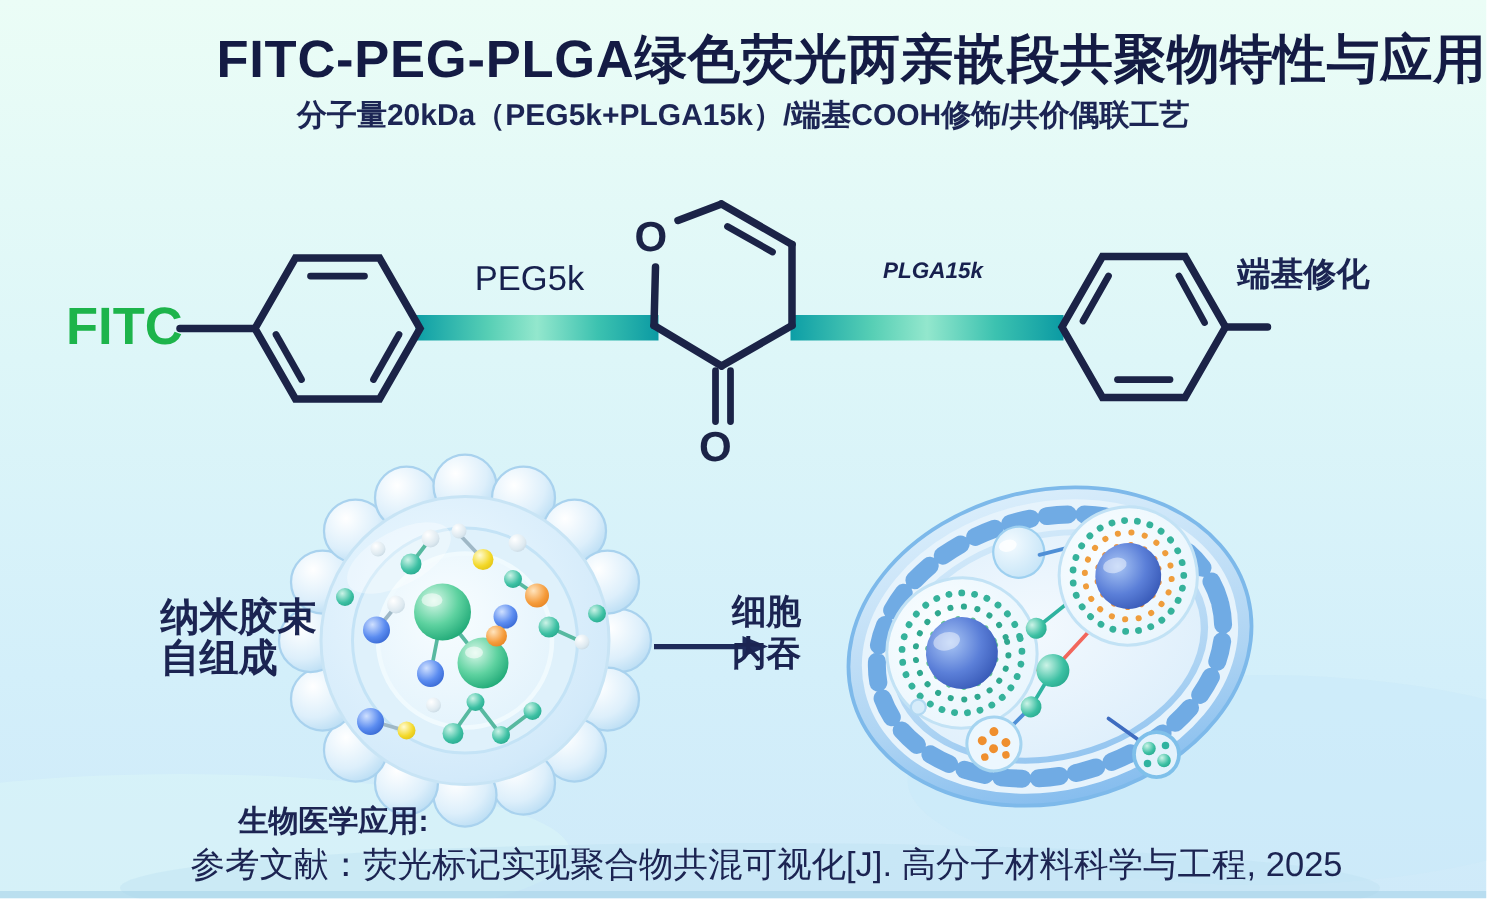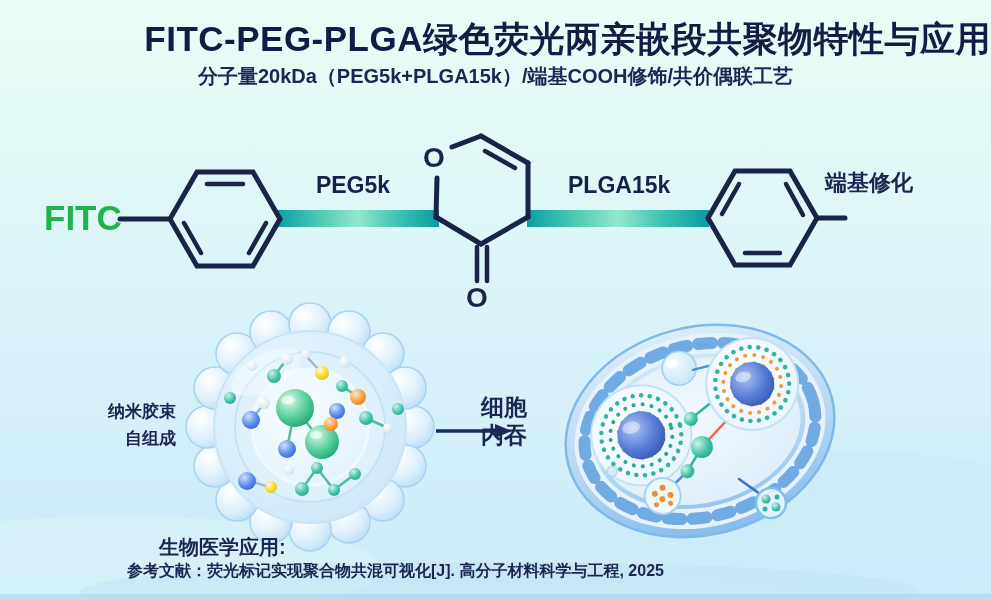--- a/index.html
+++ b/index.html
@@ -6,30 +6,30 @@
   .canvas{
     position:relative;width:991px;height:599px;overflow:hidden;
     background:linear-gradient(180deg,#ebfdf6 0%,#ddf6f8 40%,#d3effa 75%,#cfeaf9 100%);
     font-family:"Liberation Sans",sans-serif;
   }
   .layer{position:absolute;left:0;top:0;}
   .txt{position:absolute;color:#1b2452;white-space:nowrap;}
   .title{left:0;top:16px;width:100%;text-align:right;font-size:35px;font-weight:700;color:#141b44;letter-spacing:.5px;}
   .subtitle{left:0;top:63px;width:100%;text-align:center;font-size:20px;font-weight:600;color:#1c2554;}
   .fitc{left:44px;top:198px;font-size:35px;font-weight:700;color:#1db44b;}
-  .peg{left:308px;top:172px;width:90px;text-align:center;font-size:23px;font-weight:700;color:#17204e;}
-  .plga{left:568px;top:172px;width:108px;text-align:left;font-size:23px;font-weight:700;color:#17204e;}
+  .peg{left:308px;top:172px;width:90px;text-align:center;font-size:23px;font-weight:400;color:#17204e;}
+  .plga{left:568px;top:172px;width:108px;text-align:center;font-size:15px;font-weight:700;color:#17204e;font-style:italic;}
   .o-top{left:423px;top:142px;font-size:28px;font-weight:700;color:#1b2347;}
   .o-bottom{left:466px;top:282px;font-size:28px;font-weight:700;color:#1b2347;}
   .endgroup{left:825px;top:168px;font-size:22px;font-weight:700;color:#1b2452;font-family:Liberation Mono, monospace;}
   .cooh{left:842px;top:197px;font-size:33px;font-weight:600;color:#1b2347;letter-spacing:1px;}
-  .micelle-label{left:80px;top:398px;width:96px;text-align:right;font-size:17px;font-weight:700;line-height:27px;}
-  .cell-label{left:481px;top:393px;width:60px;font-size:23px;font-weight:700;line-height:28px;}
+  .micelle-label{left:107px;top:398px;width:96px;font-size:26px;font-weight:700;line-height:27px;}
+  .cell-label{left:481px;top:393px;width:60px;text-align:center;font-size:23px;font-weight:700;line-height:28px;}
   .app-line{left:127px;top:534px;font-size:20px;font-weight:700;color:#1c2452;margin-left:32px;}
-  .ref-line{left:127px;top:561px;font-size:16px;font-weight:700;color:#1c2452;}
+  .ref-line{left:127px;top:561px;font-size:23px;font-weight:400;color:#1c2452;}
 </style>
 </head>
 <body>
 
 <div class="canvas">
 
   <svg class="layer" width="991" height="599" viewBox="0 0 991 599">
     <defs>
       <linearGradient id="tealBar" x1="0" y1="0" x2="1" y2="0">
         <stop offset="0" stop-color="#0c9ea6"></stop>

